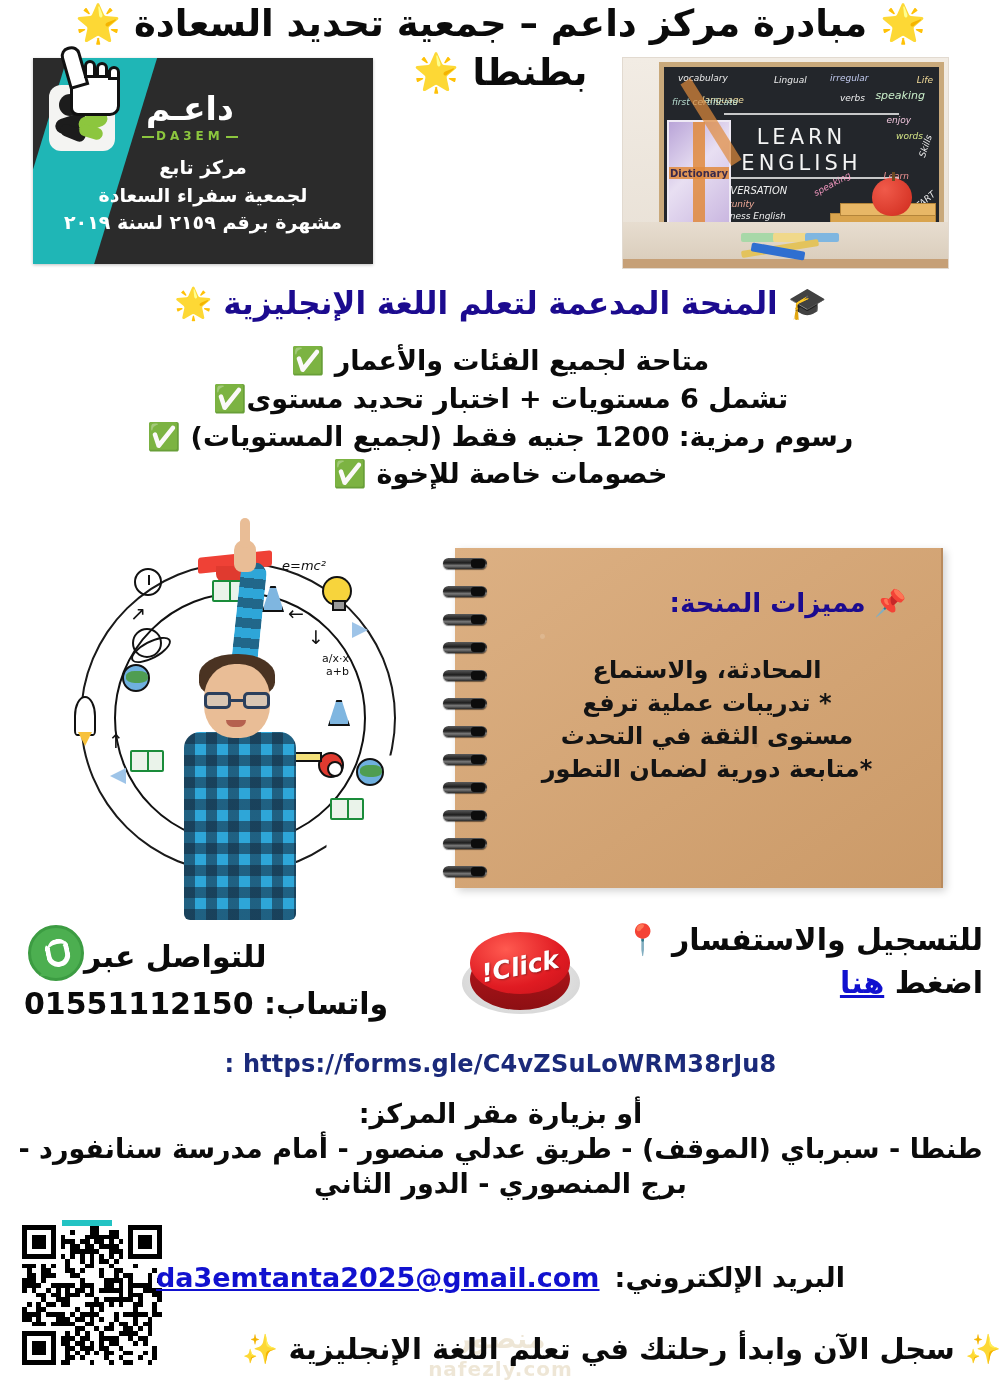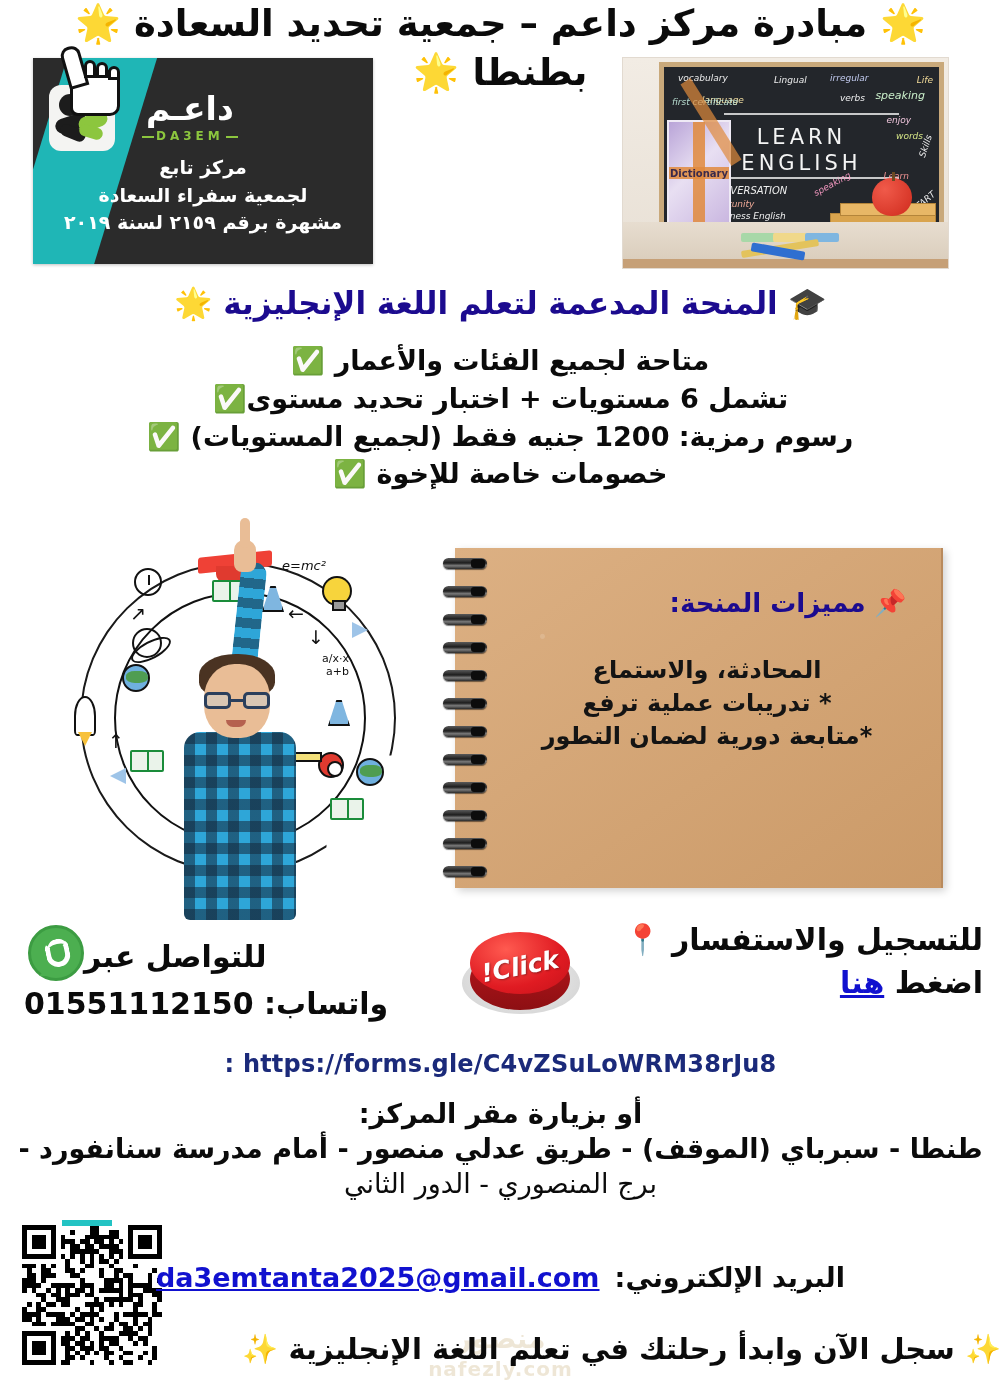--- a/index.html
+++ b/index.html
@@ -316,21 +316,21 @@
     position:absolute; right:0; left:0; top:1050px; text-align:center;
     direction:ltr; font-size:24px; font-weight:bold; color:#1b2a7a;
     letter-spacing:.2px;
   }
   .form-url .colon { color:#1b2a7a; }
 
   
   .addr { position:absolute; right:0; left:0; top:1096px; direction:rtl; text-align:center; padding:0 10px; }
   .addr .a1 { font-size:27px; font-weight:bold; color:#0b0b0b; line-height:1.3; }
   .addr .a2 { font-size:27px; font-weight:bold; color:#0b0b0b; line-height:1.3; white-space:nowrap; }
-  .addr .a3 { font-size:27px; font-weight:normal; color:#0b0b0b; line-height:1.3; }
+  .addr .a3 { font-size:27px; font-weight:bold; color:#0b0b0b; line-height:1.3; }
 
   
   .qr { position:absolute; left:22px; top:1225px; width:140px; height:140px; }
   .qr canvas, .qr .grid { width:140px; height:140px; }
   .qr-teal { position:absolute; left:40px; top:-5px; width:50px; height:6px; background:#23c3c3; }
 
   
   .email-row {
     position:absolute; right:0; left:0; top:1262px; direction:rtl; text-align:center;
   }
@@ -497,20 +497,21 @@
         <span class="ring" style="top:206px;"></span>
       <span class="ring" style="top:234px;"></span>
         <span class="ring" style="top:262px;"></span>
       <span class="ring" style="top:290px;"></span>
         <span class="ring" style="top:318px;"></span>
     </div>
     <div class="nb-head">📌 مميزات المنحة:</div>
     <div class="nb-body">
       <div>المحادثة، والاستماع</div>
       <div>* تدريبات عملية ترفع</div>
+      <div>مستوى الثقة في التحدث</div>
       <div>*متابعة دورية لضمان التطور</div>
     </div>
   </div>
 
   <div class="wa-block">
     <div class="wa-line1">
       <span>للتواصل عبر</span><span class="wa-icon"><span class="horn"></span></span>
     </div>
     <div class="wa-line2">واتساب: 01551112150</div>
   </div>

